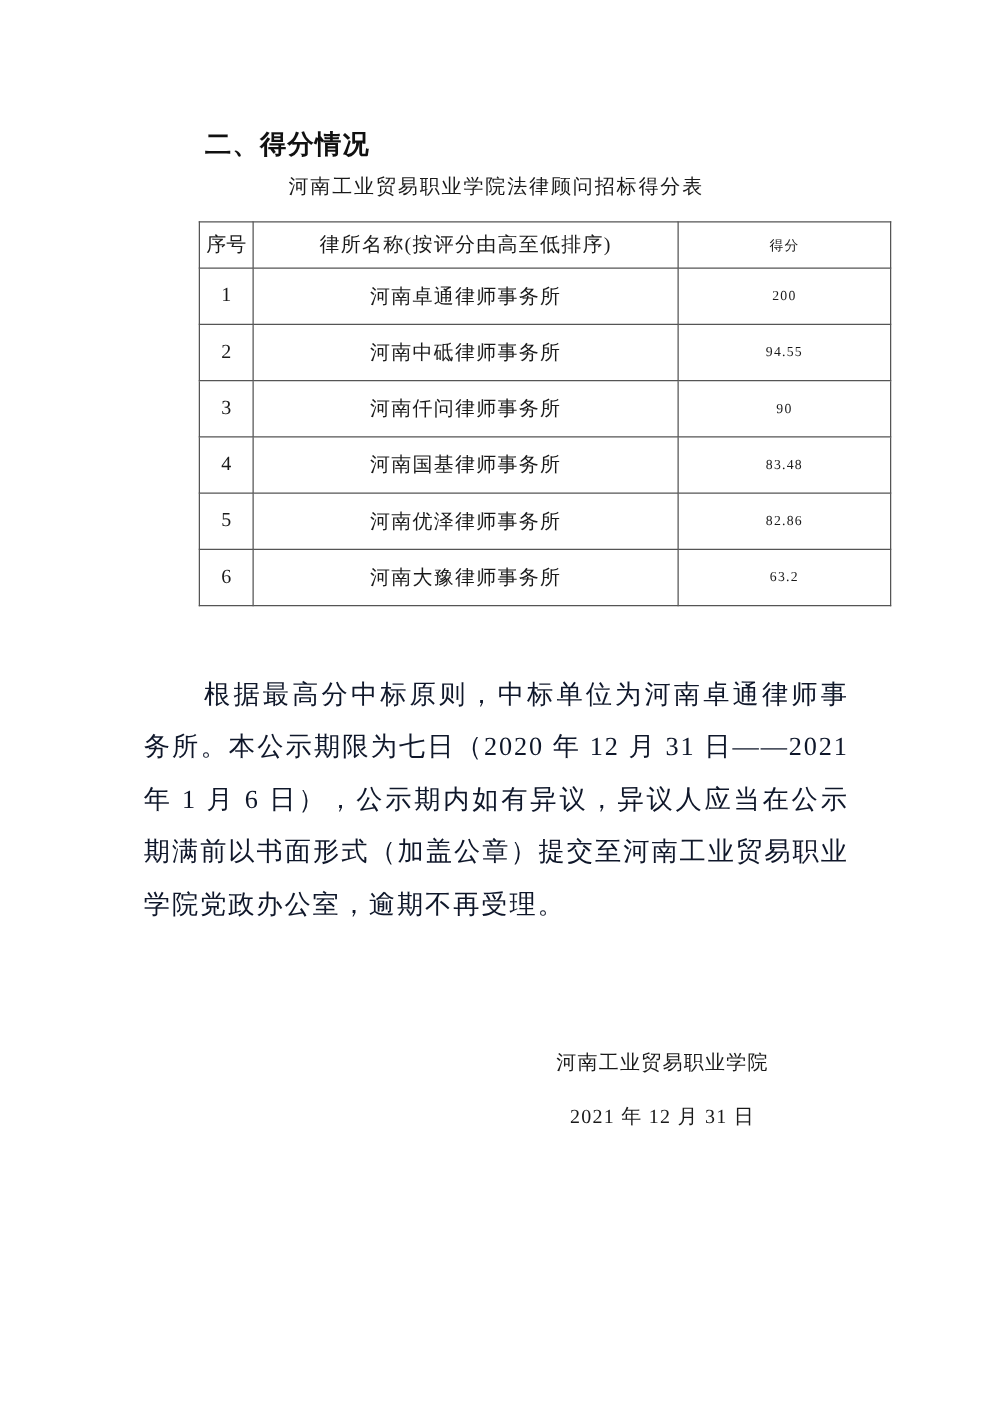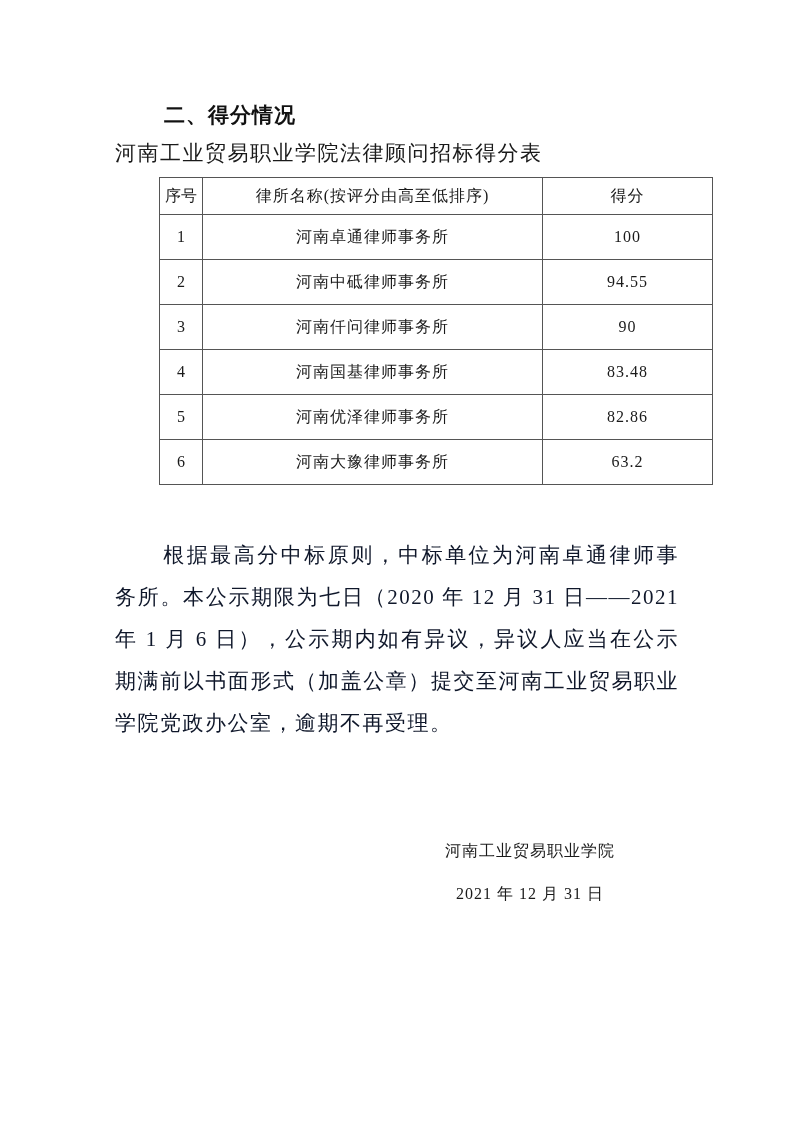--- a/index.html
+++ b/index.html
@@ -27,21 +27,22 @@
     color: #111;
     white-space: nowrap;
   }
   .h-score  { top: 101px; }
   .h-result { top: 497px; }
   .table-title {
     position: absolute;
     top: 139px;
     left: 115px;
     width: 564px;
-    font-size: 21px;
+    text-align: center;
+    font-size: 16px;
     letter-spacing: 1.5px;
     white-space: nowrap;
     color: #1a1a1a;
   }
   table.score-table {
     position: absolute;
     left: 119px;
     top: 177px;
     width: 550px;
     border-collapse: collapse;
@@ -53,21 +54,21 @@
     text-align: center;
     vertical-align: middle;
     font-weight: normal;
     padding: 0;
     color: #1a1a1a;
   }
   table.score-table thead tr { height: 37px; }
   table.score-table tbody tr { height: 45px; }
   td.c-no, th.c-no       { width: 42px;  font-size: 16px; }
   td.c-firm, th.c-firm   { width: 339px; font-size: 16px; letter-spacing: 1px; }
-  td.c-score, th.c-score { width: 169px; font-size: 16px; letter-spacing: 1px; }
+  td.c-score, th.c-score { width: 169px; font-size: 11px; letter-spacing: 1px; }
   .para {
     position: absolute;
     top: 534px;
     left: 115px;
     width: 564px;
     margin: 0;
     font-size: 21px;
     line-height: 42px;
     letter-spacing: 1.5px;
     text-align: justify;
@@ -101,21 +102,21 @@
       <tr>
         <th class="c-no">序号</th>
         <th class="c-firm">律所名称(按评分由高至低排序)</th>
         <th class="c-score">得分</th>
       </tr>
     </thead>
     <tbody>
       <tr>
         <td class="c-no">1</td>
         <td class="c-firm">河南卓通律师事务所</td>
-        <td class="c-score">100</td>
+        <td class="c-score">200</td>
       </tr>
       <tr>
         <td class="c-no">2</td>
         <td class="c-firm">河南中砥律师事务所</td>
         <td class="c-score">94.55</td>
       </tr>
       <tr>
         <td class="c-no">3</td>
         <td class="c-firm">河南仟问律师事务所</td>
         <td class="c-score">90</td>

